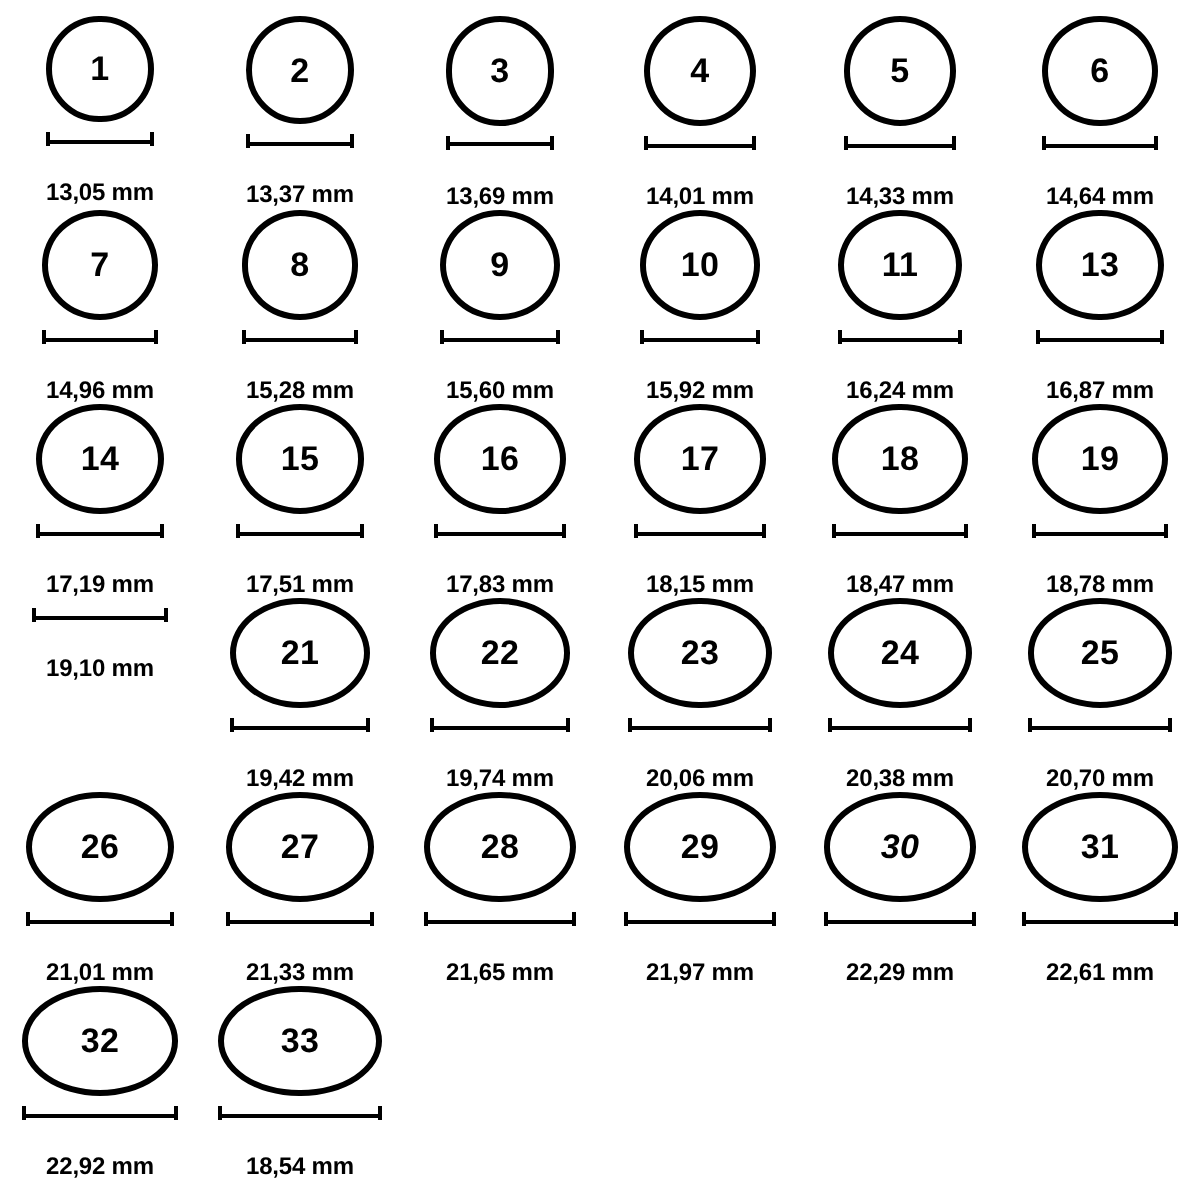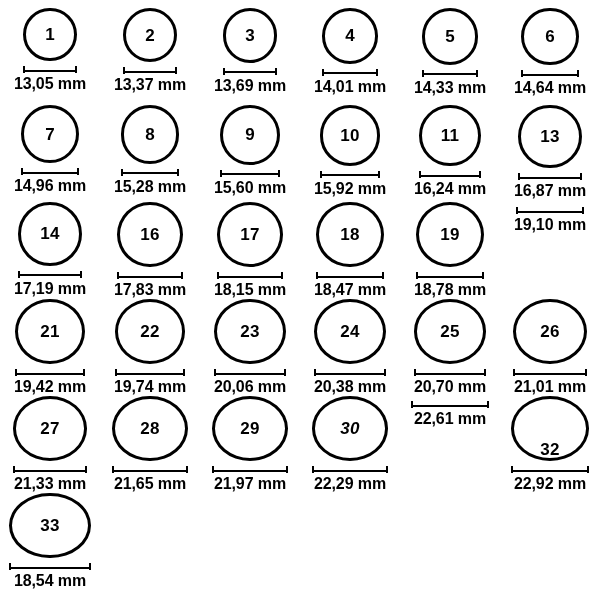--- a/index.html
+++ b/index.html
@@ -65,22 +65,22 @@
   }
   .caliper::before {
     content: "";
     position: absolute;
     left: 0;
     right: 0;
     top: 50%;
     border-top: 2px solid #000000;
   }
   .mm {
-    margin-top: 2px;
-    font-size: 16px;
+    margin-top: 16px;
+    font-size: 12px;
     font-weight: bold;
     letter-spacing: -0.1px;
     white-space: nowrap;
   }
 </style>
 </head>
 <body>
 
 <div id="chart">
   <div class="grid">
@@ -195,20 +195,29 @@
       <div class="cell">
         <div class="ring" style="width: 63.8345px; height: 63.8345px;">
           <span class="ring-label">14</span>
         </div>
         <div class="measure">
           <div class="caliper" style="width: 63.8345px;"></div>
           <div class="mm">17,19 mm</div>
         </div>
       </div>
       <div class="cell">
+        <div class="ring" style="width: 64.6505px; height: 64.6505px;">
+          <span class="ring-label">15</span>
+        </div>
+        <div class="measure">
+          <div class="caliper" style="width: 64.6505px;"></div>
+          <div class="mm">17,51 mm</div>
+        </div>
+      </div>
+      <div class="cell">
         <div class="ring" style="width: 65.4665px; height: 65.4665px;">
           <span class="ring-label">16</span>
         </div>
         <div class="measure">
           <div class="caliper" style="width: 65.4665px;"></div>
           <div class="mm">17,83 mm</div>
         </div>
       </div>
       <div class="cell">
         <div class="ring" style="width: 66.2825px; height: 66.2825px;">
@@ -327,27 +336,30 @@
       <div class="cell">
         <div class="ring" style="width: 76.8395px; height: 76.8395px; font-style: italic;">
           <span class="ring-label">30</span>
         </div>
         <div class="measure">
           <div class="caliper" style="width: 76.8395px;"></div>
           <div class="mm">22,29 mm</div>
         </div>
       </div>
       <div class="cell">
+        <div class="ring" style="width: 77.6555px; height: 77.6555px;">
+          <span class="ring-label">31</span>
+        </div>
         <div class="measure">
           <div class="caliper" style="width: 77.6555px;"></div>
           <div class="mm">22,61 mm</div>
         </div>
       </div>
       <div class="cell">
-        <div class="ring" style="width: 78.446px; height: 78.446px; align-items: flex-end;">
+        <div class="ring" style="width: 78.446px; height: 78.446px;">
           <span class="ring-label">32</span>
         </div>
         <div class="measure">
           <div class="caliper" style="width: 78.446px;"></div>
           <div class="mm">22,92 mm</div>
         </div>
       </div>
       <div class="cell">
         <div class="ring" style="width: 81.047px; height: 81.047px;">
           <span class="ring-label">33</span>

